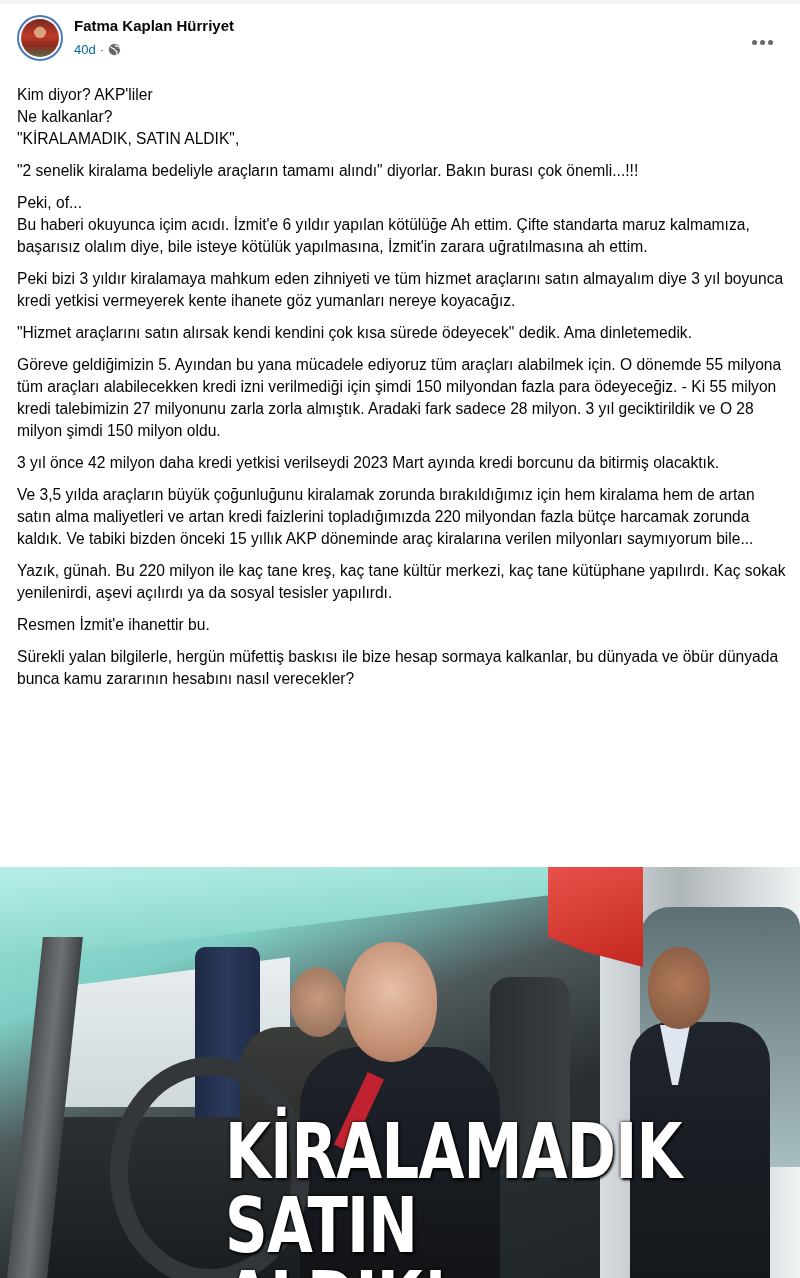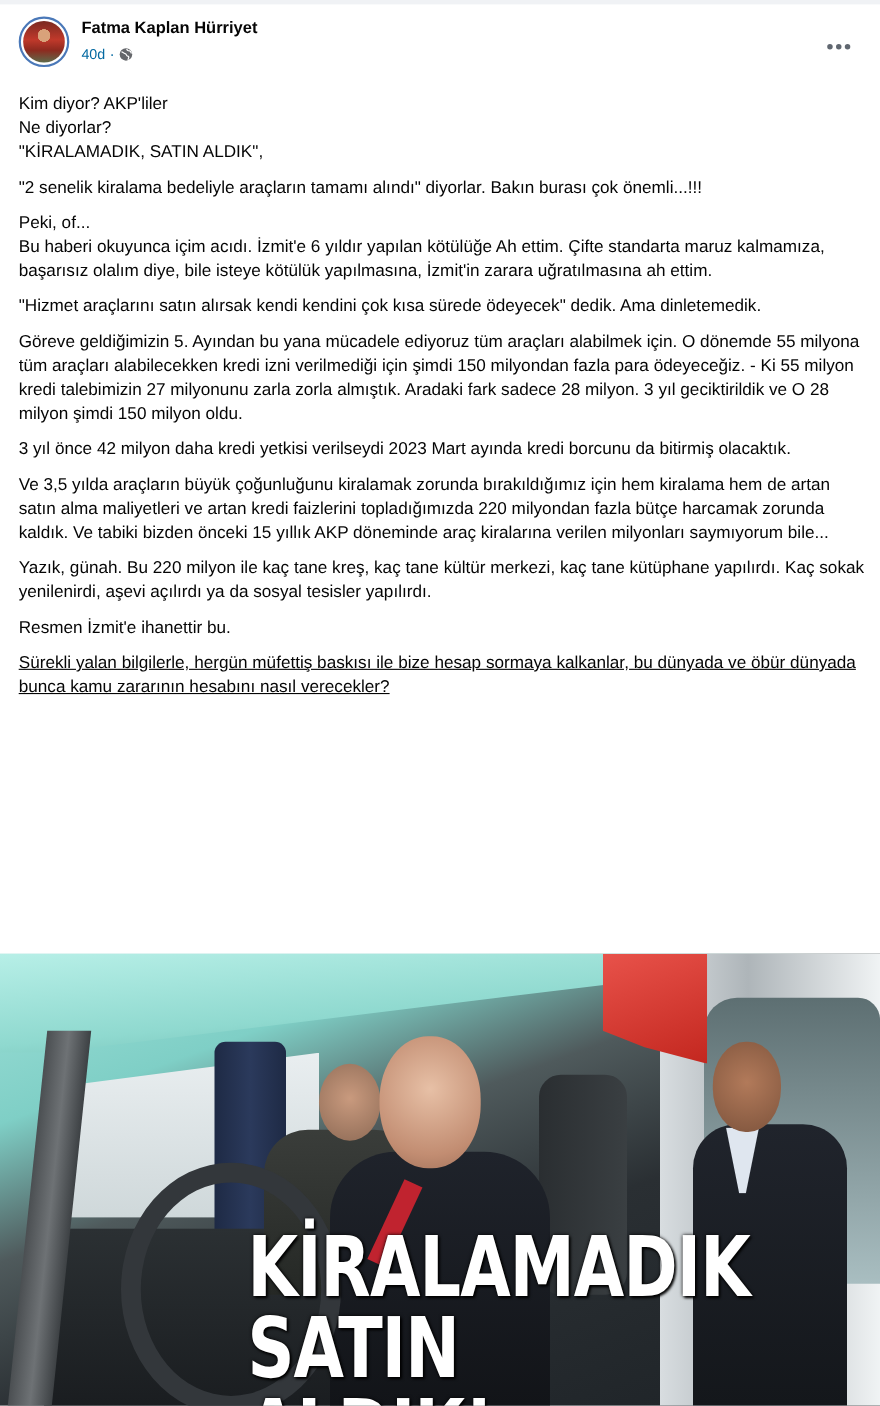--- a/index.html
+++ b/index.html
@@ -25,21 +25,21 @@
   .meta { position: absolute; left: 74px; top: 38px; font-size: 13px; color: #0369a1; display: flex; align-items: center; gap: 4px; }
   .globe-icon { width: 13px; height: 13px; display: inline-block; }
   .more-button {
     position: absolute; left: 744px; top: 20px; width: 36px; height: 36px; border-radius: 50%;
     display: flex; align-items: center; justify-content: center; gap: 3px; cursor: pointer;
   }
   .more-button .dot { width: 5px; height: 5px; border-radius: 50%; background: #606770; }
 
   .post-body { position: absolute; left: 17px; top: 84px; width: 770px; font-size: 15.6px; line-height: 22px; color: #050505; }
   .post-body p { margin-bottom: 10px; }
-  .post-body p.tight { margin-bottom: 11px; text-decoration: underline; }
+  .post-body p.tight { margin-bottom: 11px; }
 
   .post-image {
     position: absolute; left: 0; top: 867px; width: 800px; height: 411px; overflow: hidden;
     background: linear-gradient(160deg, #9fe0d8 0%, #7fcfc6 22%, #4f5a5c 40%, #2a2f33 60%, #1d2226 100%);
   }
   .img-layer { position: absolute; }
   .roof { left: 0; top: 0; width: 560px; height: 90px; background: linear-gradient(175deg, #b7efe7 0%, #8fd9cf 60%, #6bb7ae 100%); clip-path: polygon(0 0,100% 0,100% 30%,8% 100%,0 100%); }
   .window-left { left: 60px; top: 90px; width: 230px; height: 150px; background: linear-gradient(180deg,#e9eef0,#cfd8da); clip-path: polygon(0 20%,100% 0,100% 100%,0 100%); }
   .pillar { left: 25px; top: 70px; width: 40px; height: 341px; background: linear-gradient(90deg,#4b4f52,#6e7275,#3d4144); transform: skewX(-6deg); }
   .dash { left: 40px; top: 250px; width: 300px; height: 161px; background: linear-gradient(180deg,#2b3033,#1a1d20); }
@@ -88,28 +88,29 @@
   <div class="more-button">
     <span class="dot"></span>
     <span class="dot"></span>
     <span class="dot"></span>
   </div>
 </div>
 
 <div class="post-body">
   <p>
     <span>Kim diyor? AKP'liler</span><br>
-    <span>Ne diyorlar?</span><br>
+    <span>Ne kalkanlar?</span><br>
     <span>"KİRALAMADIK, SATIN ALDIK",</span>
   </p>
   <p><span>"2 senelik kiralama bedeliyle araçların tamamı alındı" diyorlar. Bakın burası çok önemli...!!!</span></p>
   <p>
     <span>Peki, of...</span><br>
     <span>Bu haberi okuyunca içim acıdı. İzmit'e 6 yıldır yapılan kötülüğe Ah ettim. Çifte standarta maruz kalmamıza, başarısız olalım diye, bile isteye kötülük yapılmasına, İzmit'in zarara uğratılmasına ah ettim.</span>
   </p>
+  <p><span>Peki bizi 3 yıldır kiralamaya mahkum eden zihniyeti ve tüm hizmet araçlarını satın almayalım diye 3 yıl boyunca kredi yetkisi vermeyerek kente ihanete göz yumanları nereye koyacağız.</span></p>
   <p><span>"Hizmet araçlarını satın alırsak kendi kendini çok kısa sürede ödeyecek" dedik. Ama dinletemedik.</span></p>
   <p><span>Göreve geldiğimizin 5. Ayından bu yana mücadele ediyoruz tüm araçları alabilmek için. O dönemde 55 milyona tüm araçları alabilecekken kredi izni verilmediği için şimdi 150 milyondan fazla para ödeyeceğiz. - Ki 55 milyon kredi talebimizin 27 milyonunu zarla zorla almıştık. Aradaki fark sadece 28 milyon. 3 yıl geciktirildik ve O 28 milyon şimdi 150 milyon oldu.</span></p>
   <p><span>3 yıl önce 42 milyon daha kredi yetkisi verilseydi 2023 Mart ayında kredi borcunu da bitirmiş olacaktık.</span></p>
   <p><span>Ve 3,5 yılda araçların büyük çoğunluğunu  kiralamak zorunda bırakıldığımız için hem kiralama hem de artan satın alma maliyetleri ve artan kredi faizlerini topladığımızda 220 milyondan fazla bütçe harcamak zorunda kaldık. Ve tabiki bizden önceki 15 yıllık AKP döneminde araç kiralarına verilen milyonları saymıyorum bile...</span></p>
   <p><span>Yazık, günah. Bu 220 milyon ile kaç tane kreş, kaç tane kültür merkezi, kaç tane kütüphane yapılırdı. Kaç sokak yenilenirdi, aşevi açılırdı ya da sosyal tesisler yapılırdı.</span></p>
   <p><span>Resmen İzmit'e ihanettir bu.</span></p>
   <p class="tight"><span>Sürekli yalan bilgilerle, hergün müfettiş baskısı ile bize hesap sormaya kalkanlar, bu dünyada ve öbür dünyada bunca kamu zararının hesabını nasıl verecekler?</span></p>
 </div>
 
 <div class="post-image">

